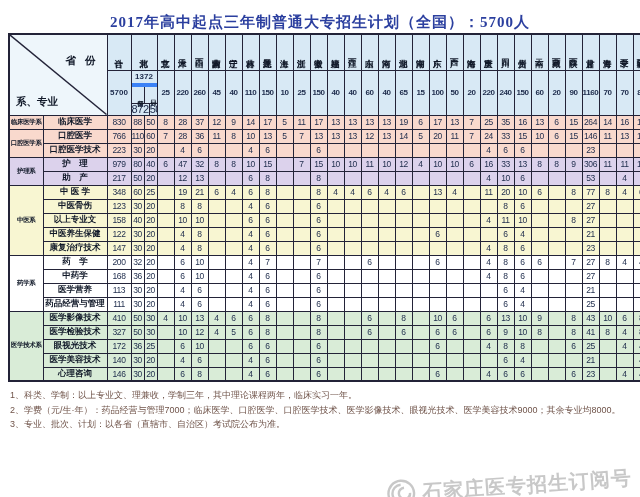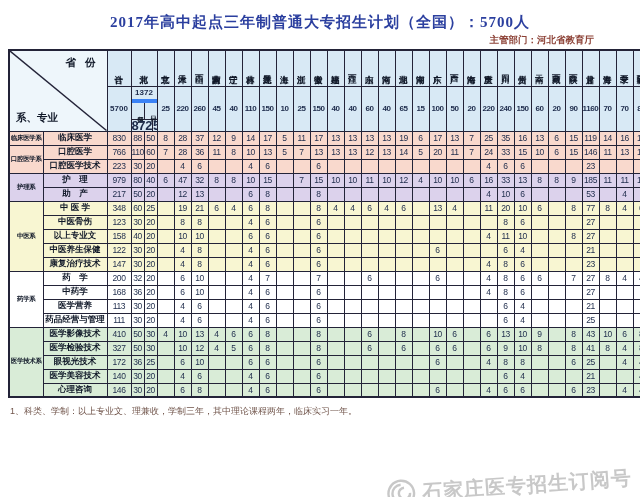--- a/index.html
+++ b/index.html
@@ -15,46 +15,45 @@
   .hrow1{height:36px}
   .hrow2{height:42px}
   tbody tr{height:14px}
   .vh{writing-mode:vertical-rl;text-orientation:upright;font-size:8.5px;font-weight:bold;
     line-height:1;letter-spacing:0;color:#101828;}
   .num{font-size:8.5px;letter-spacing:-0.4px;color:#1c2a4a;}
   thead .num{font-size:8px;font-weight:bold;}
   .tot{font-size:9.5px;font-weight:bold;letter-spacing:0;}
   .corner{position:relative;background:#eef6fb;}
   .corner svg{position:absolute;left:0;top:0;width:100%;height:100%;}
-  .c-top{position:absolute;top:5px;right:8px;font-size:10.5px;font-weight:bold;letter-spacing:3px;color:#101828;}
+  .c-top{position:absolute;top:19px;right:8px;font-size:10.5px;font-weight:bold;letter-spacing:3px;color:#101828;}
   .c-bot{position:absolute;bottom:6px;left:6px;font-size:10.5px;font-weight:bold;color:#101828;}
   .hbc{padding:0;}
   .hb1{border-bottom:4px solid #3b82f6;font-size:8px;font-weight:bold;height:12px;line-height:12px;color:#1c2a4a;}
   .hb2{display:flex;height:16px;align-items:center;}
   .hb2 span{flex:1;writing-mode:vertical-rl;text-orientation:upright;font-size:6px;line-height:1;
     font-weight:bold;height:14px;margin:0 auto;color:#101828;}
   .hb2 .b{border-left:1px solid #232338;height:16px;}
   .hb3{display:flex;border-top:1px solid #232338;height:11px;}
-  .hb3 span{flex:1;font-size:13px;font-weight:bold;line-height:11px;letter-spacing:-0.4px;color:#1c2a4a;}
+  .hb3 span{flex:1;font-size:11px;font-weight:normal;line-height:11px;letter-spacing:-0.4px;color:#1c2a4a;}
   .hb3 .b{border-left:1px solid #232338;}
   .dept{font-size:6.5px;font-weight:bold;letter-spacing:-0.3px;color:#101828;}
   .major{font-size:8.5px;font-weight:bold;white-space:nowrap;letter-spacing:0;color:#101828;}
   .footnotes{margin:7px 0 0 10px;}
   .footnotes p{margin:0 0 1px 0;font-size:9px;line-height:13.5px;color:#70544a;}
   .watermark{position:absolute;right:8px;bottom:8px;display:flex;align-items:center;gap:5px;
     color:#c3c3c3;transform:rotate(-4deg);opacity:0.9;z-index:5;}
   .wm-text{font-size:20px;font-weight:bold;letter-spacing:1px;}
   .wm-logo svg{display:block;}
 </style>
 </head>
 <body>
 
 <div class="page">
   <div class="title" style="color: rgb(43, 63, 159);">2017年高中起点三年制普通大专招生计划（全国）：5700人</div>
-  <div class="supervisor" style="color: rgb(140, 65, 54);">主管部门：河北省教育厅</div>
 
   <table>
     <colgroup id="cols">
         <col style="width:34px">
         <col style="width:64px">
         <col style="width:24px">
         <col style="width:13px">
         <col style="width:13px">
         <col style="width:17px">
         <col style="width:17px">
@@ -196,21 +195,21 @@
           <td class="num">6</td>
           <td class="num">17</td>
           <td class="num">13</td>
           <td class="num">7</td>
           <td class="num">25</td>
           <td class="num">35</td>
           <td class="num">16</td>
           <td class="num">13</td>
           <td class="num">6</td>
           <td class="num">15</td>
-          <td class="num">119</td>
+          <td class="num">264</td>
           <td class="num">14</td>
           <td class="num">16</td>
           <td class="num">16</td>
         </tr>
         <tr style="background:#f9d9cd">
           <th class="dept" rowspan="2" style="background:#f9d9cd">口腔医学系</th>
           <th class="major">口腔医学</th>
           <td class="num">766</td>
           <td class="num">110</td>
           <td class="num">60</td>
@@ -303,21 +302,21 @@
           <td class="num">4</td>
           <td class="num">10</td>
           <td class="num">10</td>
           <td class="num">6</td>
           <td class="num">16</td>
           <td class="num">33</td>
           <td class="num">13</td>
           <td class="num">8</td>
           <td class="num">8</td>
           <td class="num">9</td>
-          <td class="num">185</td>
+          <td class="num">306</td>
           <td class="num">11</td>
           <td class="num">11</td>
           <td class="num">10</td>
         </tr>
         <tr style="background:#dcd2ec">
           <th class="major">助　产</th>
           <td class="num">217</td>
           <td class="num">50</td>
           <td class="num">20</td>
           <td class="num"></td>
@@ -841,20 +840,22 @@
           <td class="num">23</td>
           <td class="num"></td>
           <td class="num">4</td>
           <td class="num">4</td>
         </tr>
       </tbody>
   </table>
 
   <div class="footnotes">
     <p>1、科类、学制：以上专业文、理兼收，学制三年，其中理论课程两年，临床实习一年。</p>
+    <p>2、学费（元/生·年）：药品经营与管理7000；临床医学、口腔医学、口腔医学技术、医学影像技术、眼视光技术、医学美容技术9000；其余专业均8000。</p>
+    <p>3、专业、批次、计划：以各省（直辖市、自治区）考试院公布为准。</p>
   </div>
 
   <div class="watermark" style="color: rgb(195, 195, 195);">
     <span class="wm-logo">
       <svg width="32" height="32" viewBox="0 0 40 40">
         <circle cx="20" cy="20" r="16" fill="none" stroke="#c3c3c3" stroke-width="3"></circle>
         <path d="M20 9 a11 11 0 1 0 11 11 a7 7 0 1 1 -7 -7" fill="none" stroke="#c3c3c3" stroke-width="3"></path>
       </svg>
     </span>
     <span class="wm-text">石家庄医专招生订阅号</span>

